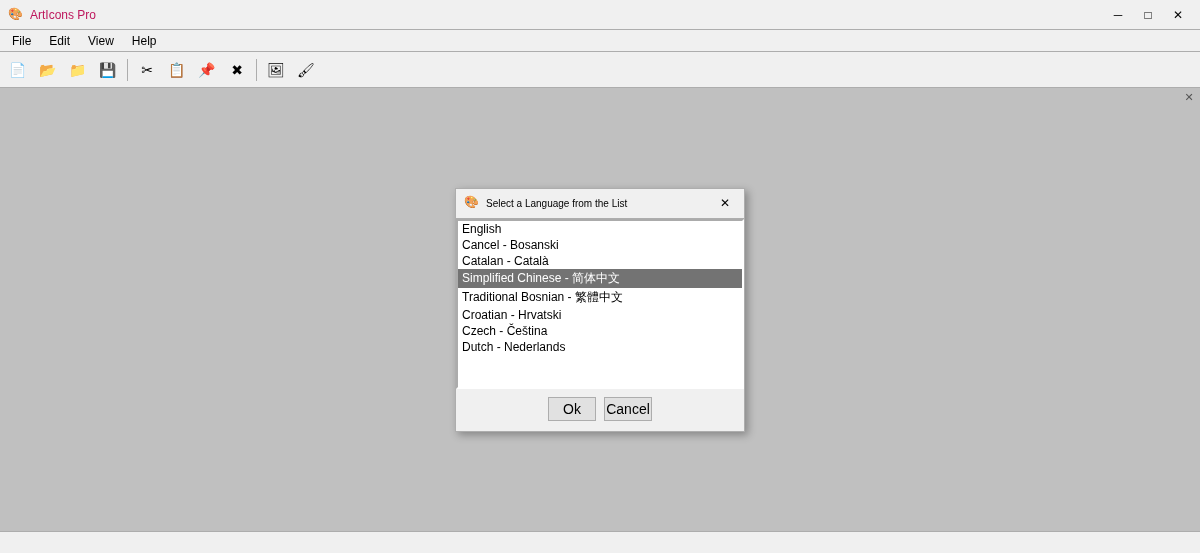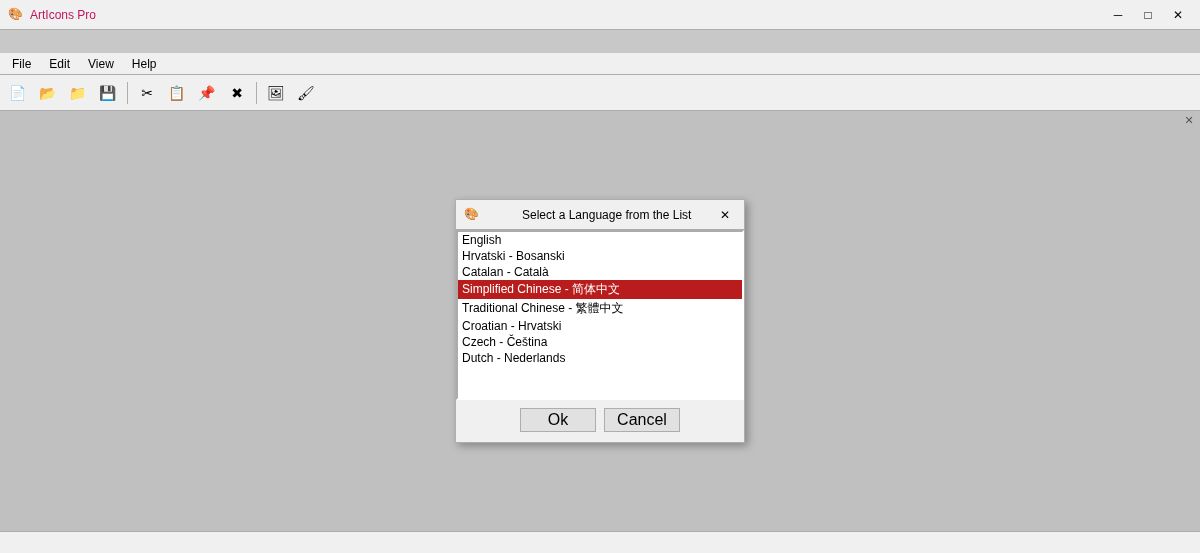--- a/index.html
+++ b/index.html
@@ -57,21 +57,20 @@
 
     
     .menu-bar {
       background: #f0f0f0;
       height: 22px;
       display: flex;
       align-items: center;
       padding: 0 4px;
       border-bottom: 1px solid #adadad;
       gap: 2px;
-      margin-top: 23px;
     }
     .menu-item {
       padding: 2px 8px;
       font-size: 12px;
       color: #000;
       cursor: pointer;
     }
 
     
     .toolbar {
@@ -147,24 +146,23 @@
     .dialog-title-left {
       display: flex;
       align-items: center;
       gap: 6px;
     }
     .dialog-title-icon {
       width: 16px;
       height: 16px;
     }
     .dialog-title-text {
-      font-size: 12px;
+      font-size: 10px;
       font-weight: normal;
       color: #000;
-      margin-left: 36px;
     }
     .dialog-close-btn {
       width: 22px;
       height: 20px;
       background: transparent;
       border: 1px solid transparent;
       cursor: pointer;
       font-size: 12px;
       display: flex;
       align-items: center;
@@ -192,38 +190,38 @@
     .listbox::-webkit-scrollbar-thumb { background: #c0c0c0; border: 1px solid #adadad; }
 
     .list-item {
       padding: 1px 4px;
       font-size: 12px;
       color: #000;
       cursor: pointer;
       white-space: nowrap;
     }
     .list-item.selected {
-      background: #b91c1c;
+      background: #737373;
       color: #fff;
     }
 
     
     .dialog-buttons {
       display: flex;
       justify-content: center;
       gap: 8px;
       padding: 8px 10px 10px;
     }
     .dialog-btn {
-      width: 76px;
+      width: 48px;
       height: 24px;
       background: #e1e1e1;
       border: 1px solid #adadad;
       cursor: pointer;
-      font-size: 16px;
+      font-size: 14px;
       font-family: inherit;
     }
     .dialog-btn.primary { }
 
     
     .main-close {
       position: absolute;
       top: 0;
       right: 0;
       width: 22px;
@@ -287,24 +285,24 @@
           <span class="dialog-title-text">Select a Language from the List</span>
         </div>
         <button class="dialog-close-btn">✕</button>
       </div>
 
       <div class="dialog-body">
         <div class="listbox-container">
           <div class="listbox" id="language-listbox">
 
           <div class="list-item">English</div>
-              <div class="list-item">Hrvatski - Bosanski</div>
+              <div class="list-item">Cancel - Bosanski</div>
               <div class="list-item">Catalan - Català</div>
               <div class="list-item selected">Simplified Chinese - 简体中文</div>
-              <div class="list-item">Traditional Chinese - 繁體中文</div>
+              <div class="list-item">Traditional Bosnian - 繁體中文</div>
               <div class="list-item">Croatian - Hrvatski</div>
               <div class="list-item">Czech - Čeština</div>
               <div class="list-item">Dutch - Nederlands</div>
             </div>
         </div>
       </div>
 
       <div class="dialog-buttons">
         <button class="dialog-btn primary">Ok</button>
         <button class="dialog-btn">Cancel</button>

